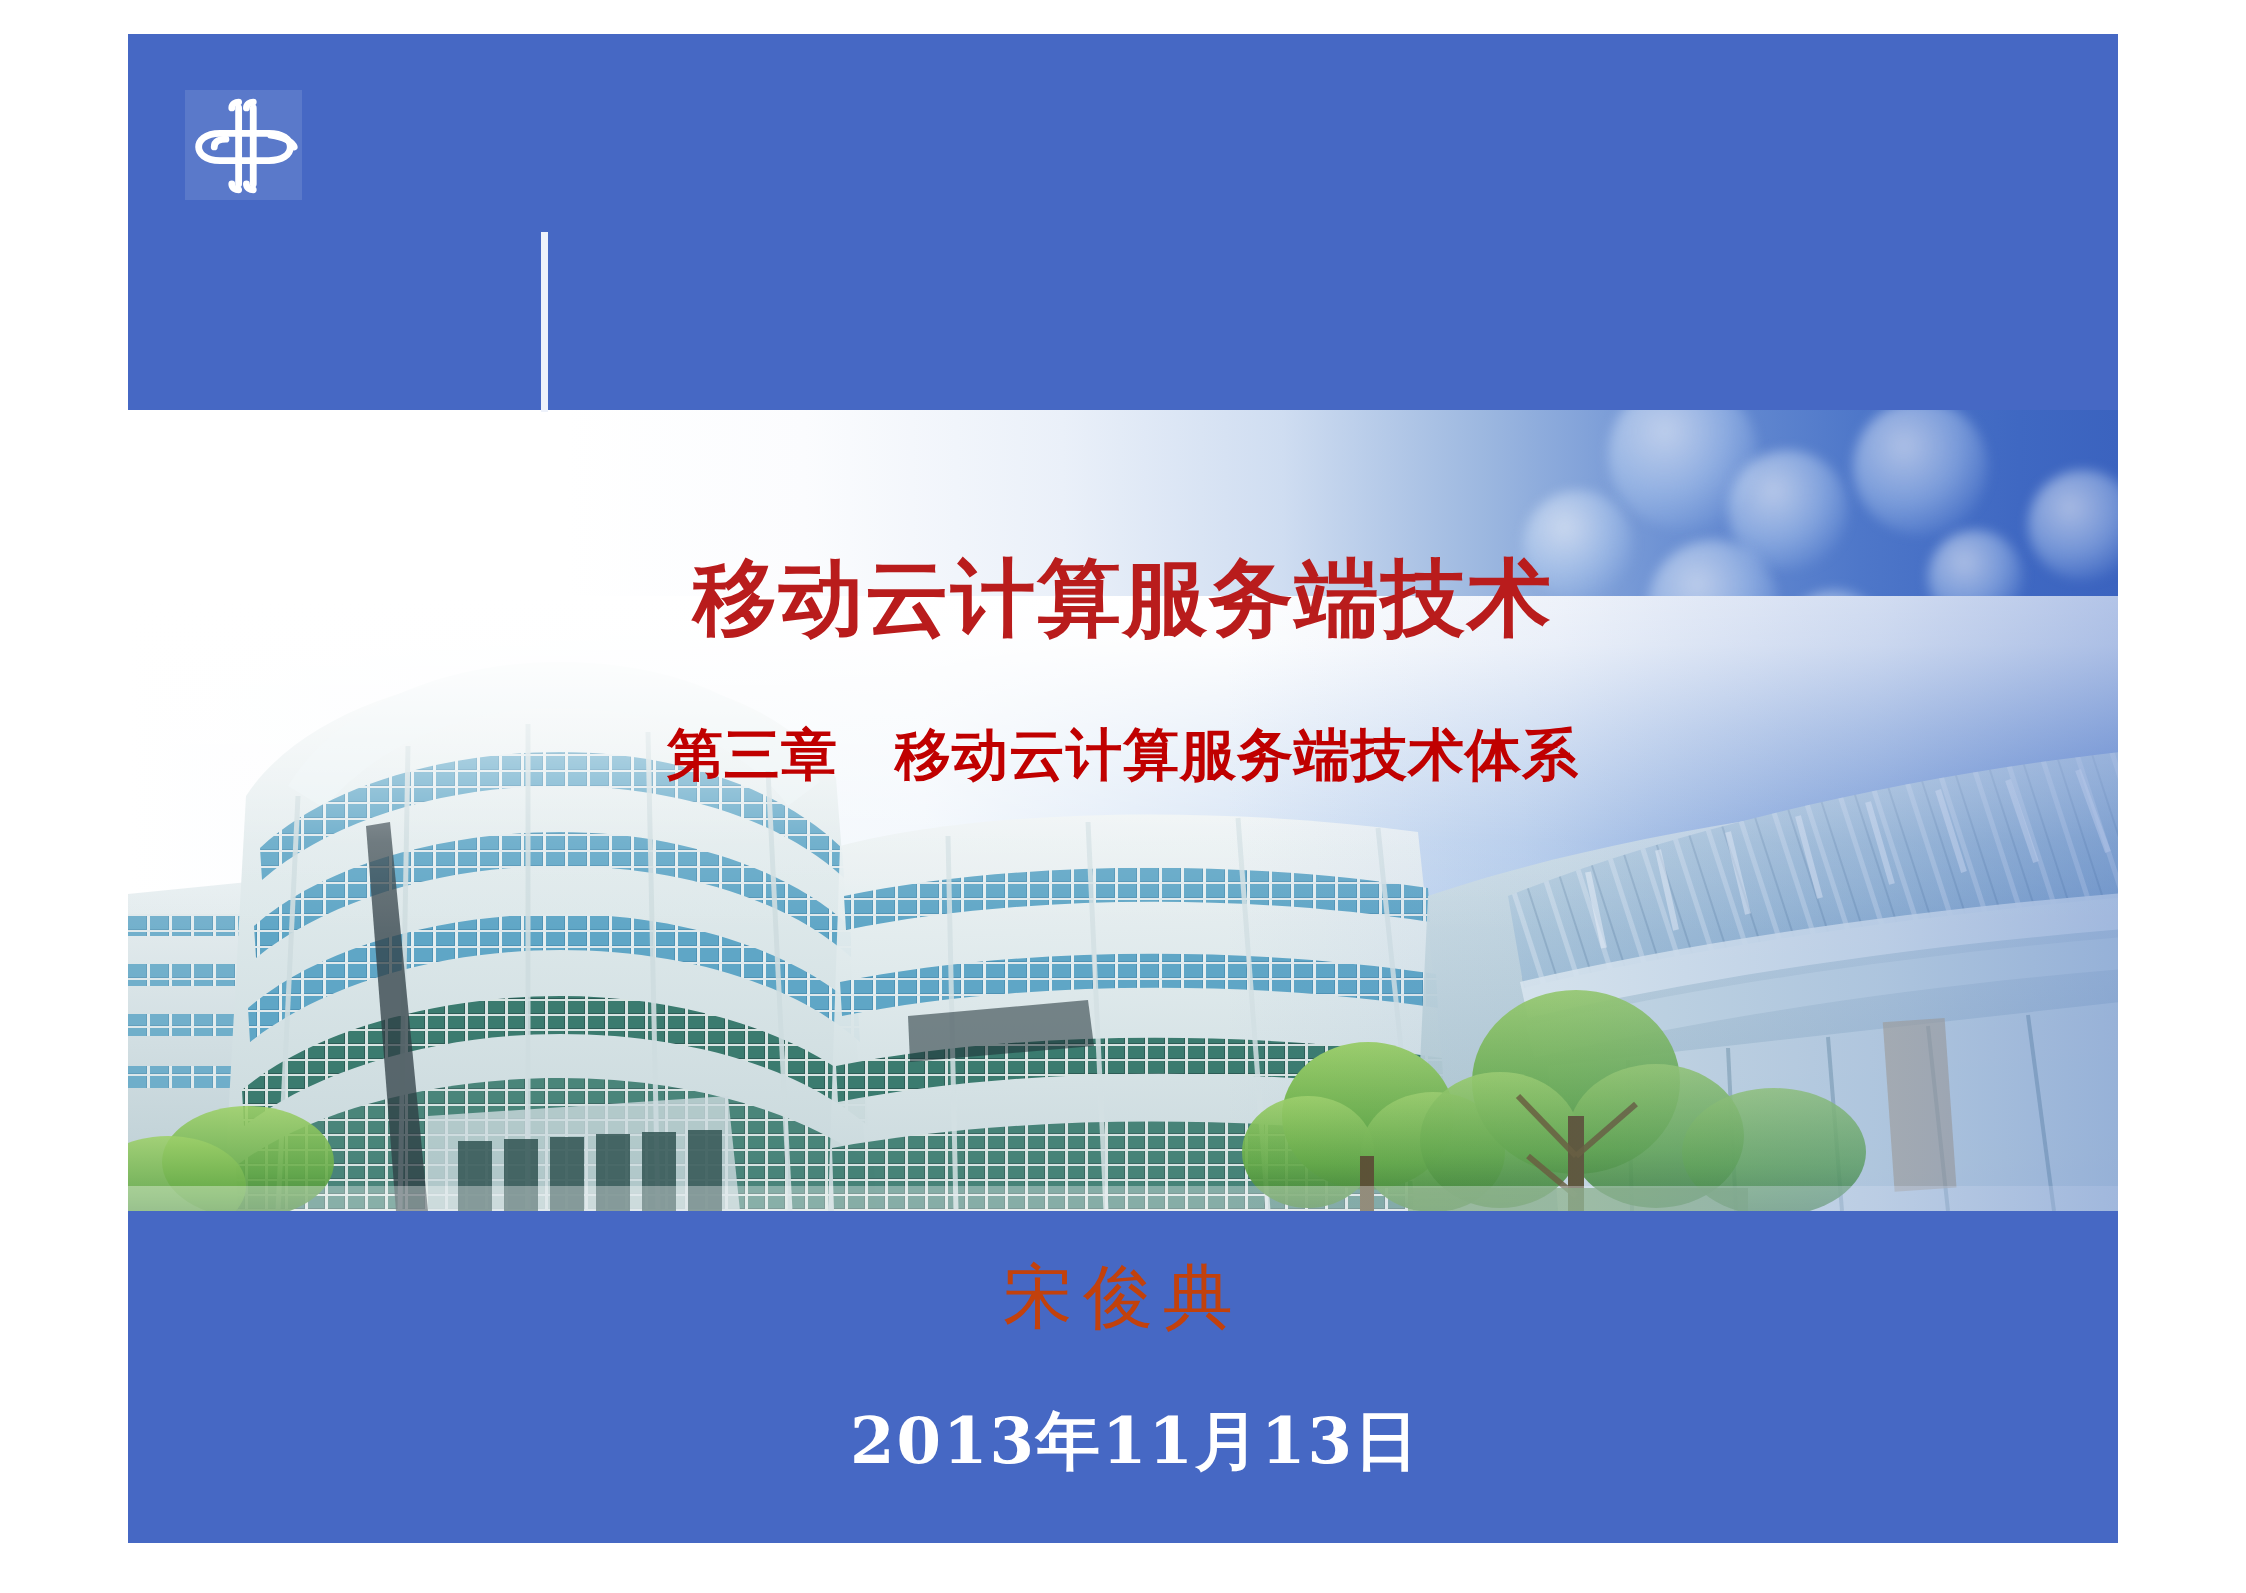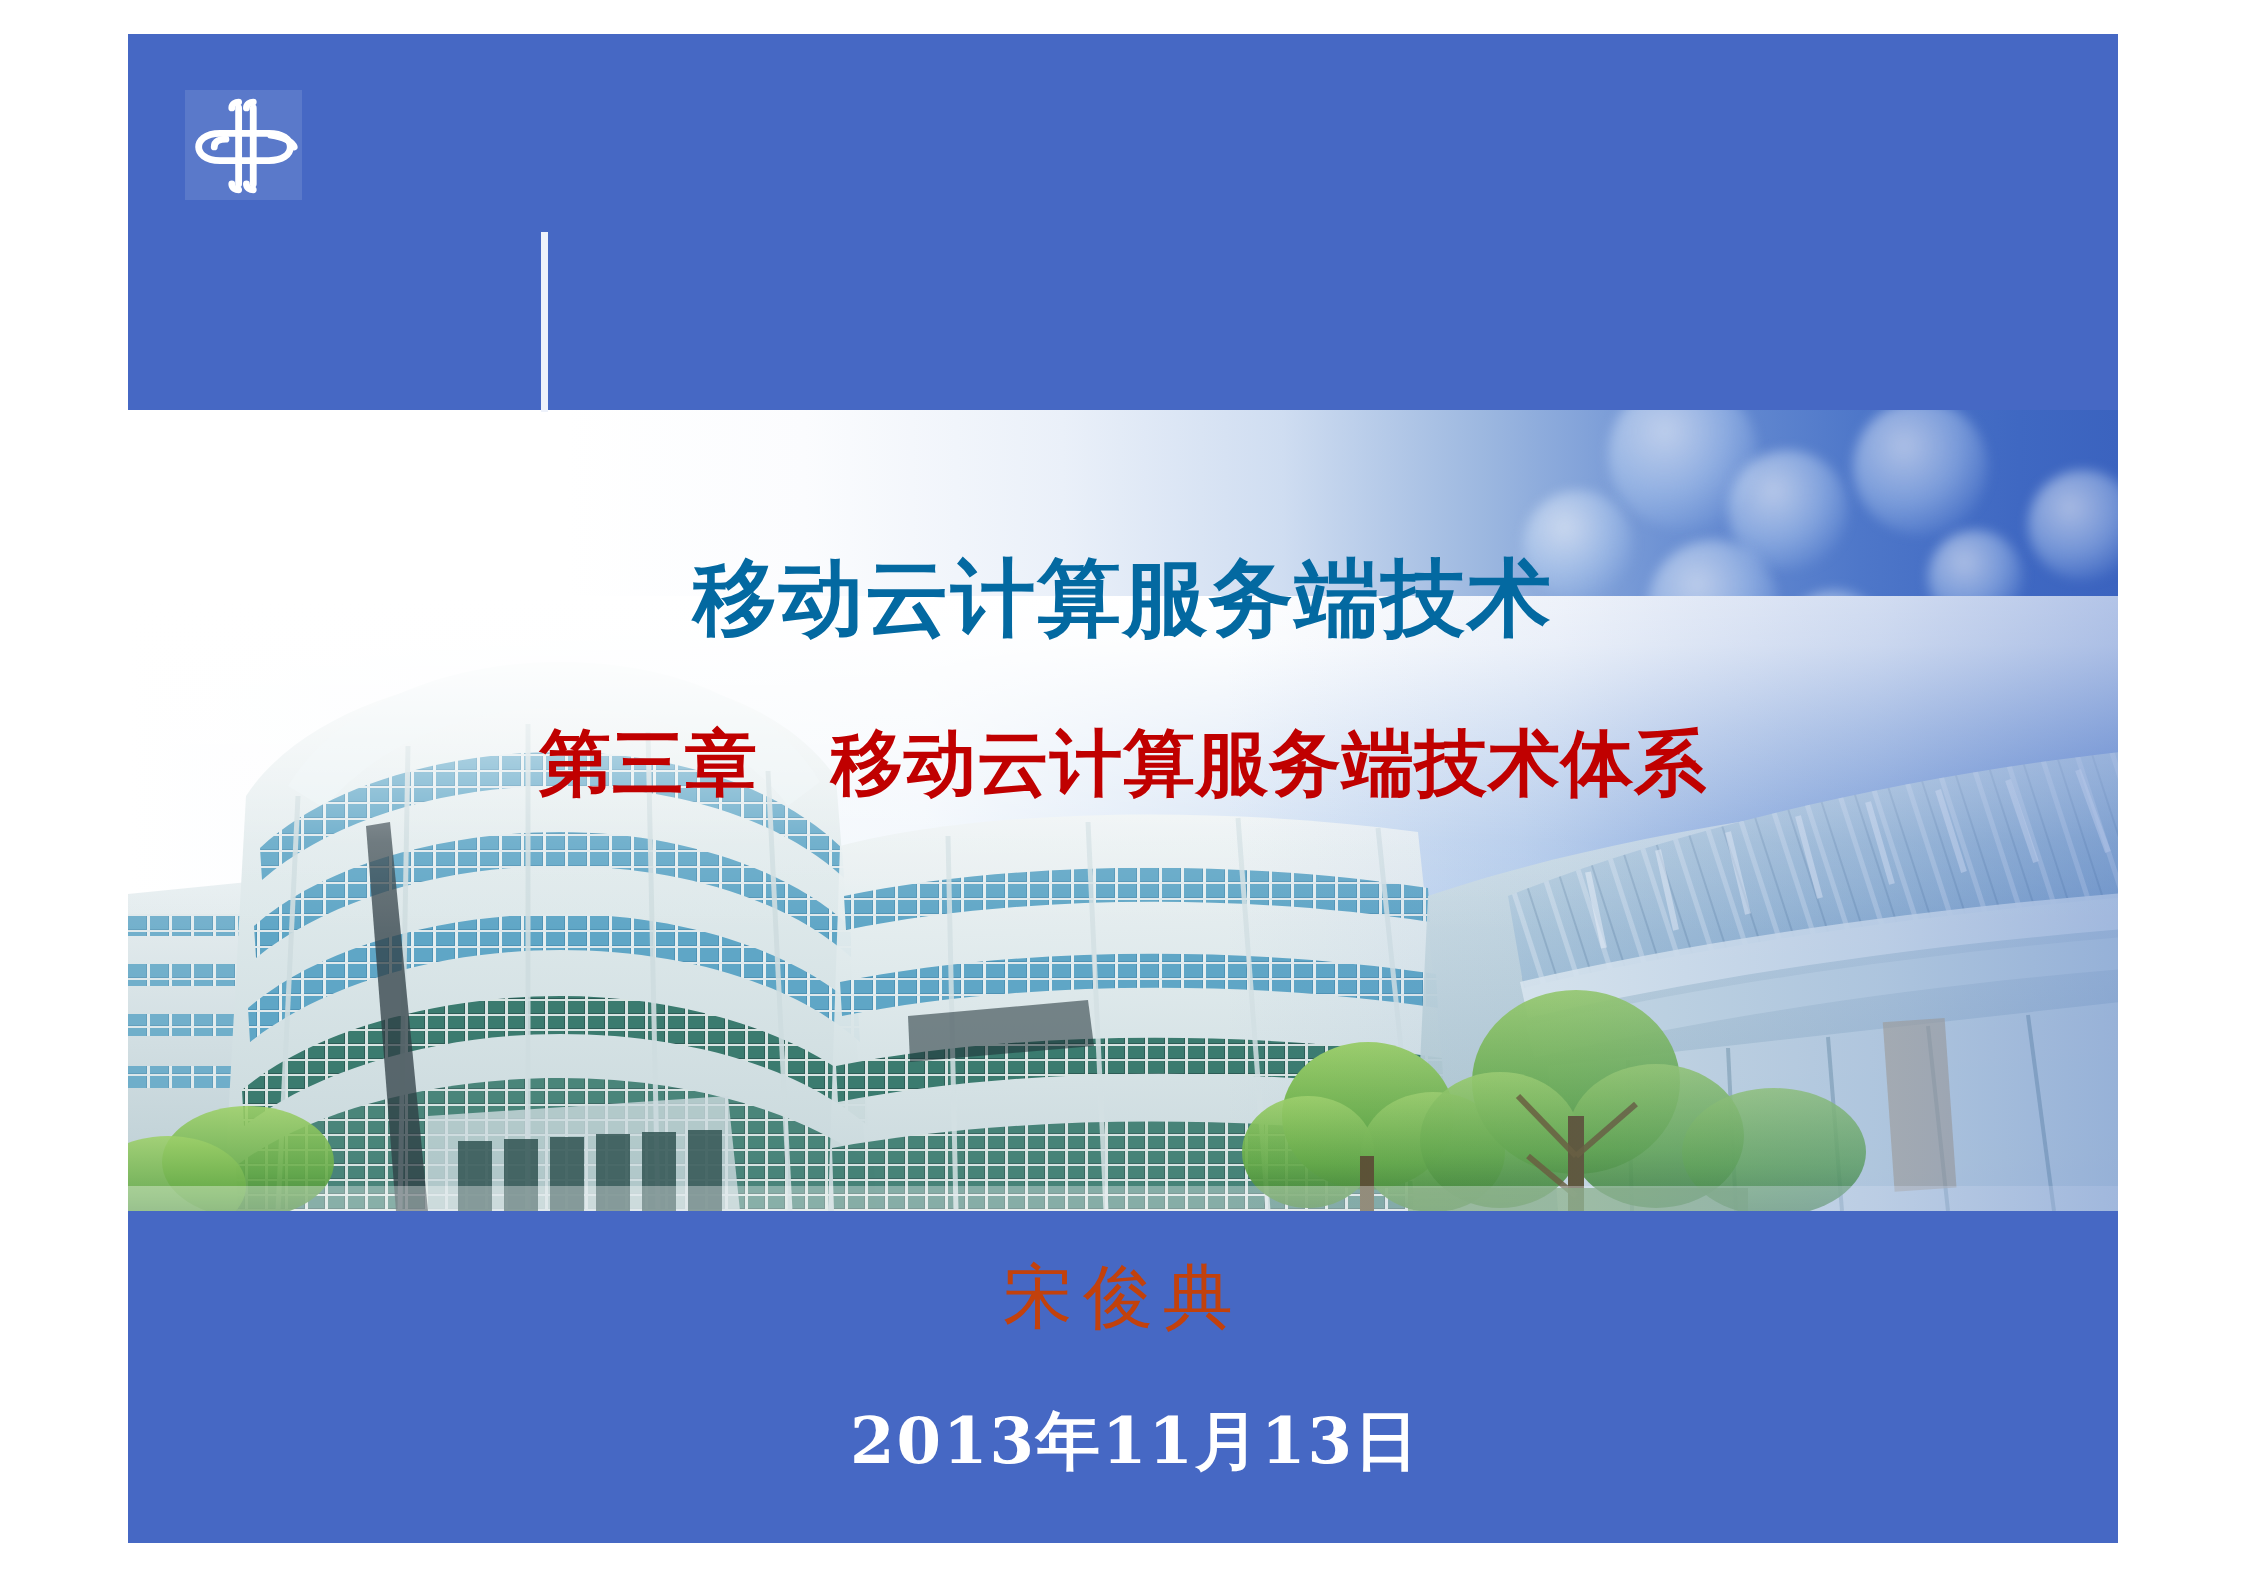--- a/index.html
+++ b/index.html
@@ -178,36 +178,36 @@
     top: 520px;
     width: 1990px;
     text-align: center;
     z-index: 40;
   }
   #main-title {
     font-family: "DejaVu Sans", "Liberation Sans", sans-serif;
     font-weight: bold;
     font-size: 84px;
     line-height: 1.05;
-    color: #0369a1;
+    color: #b91c1c;
     letter-spacing: 2px;
     white-space: nowrap;
   }
   #subtitle-block {
     position: absolute;
     left: 0;
     top: 692px;
     width: 1990px;
     text-align: center;
     z-index: 40;
   }
   #sub-title {
     font-family: "DejaVu Sans", "Liberation Sans", sans-serif;
     font-weight: bold;
-    font-size: 72px;
+    font-size: 56px;
     line-height: 1.05;
     color: #c00000;
     letter-spacing: 1px;
     white-space: nowrap;
   }
 
   #author-block {
     position: absolute;
     left: 0;
     top: 1228px;

